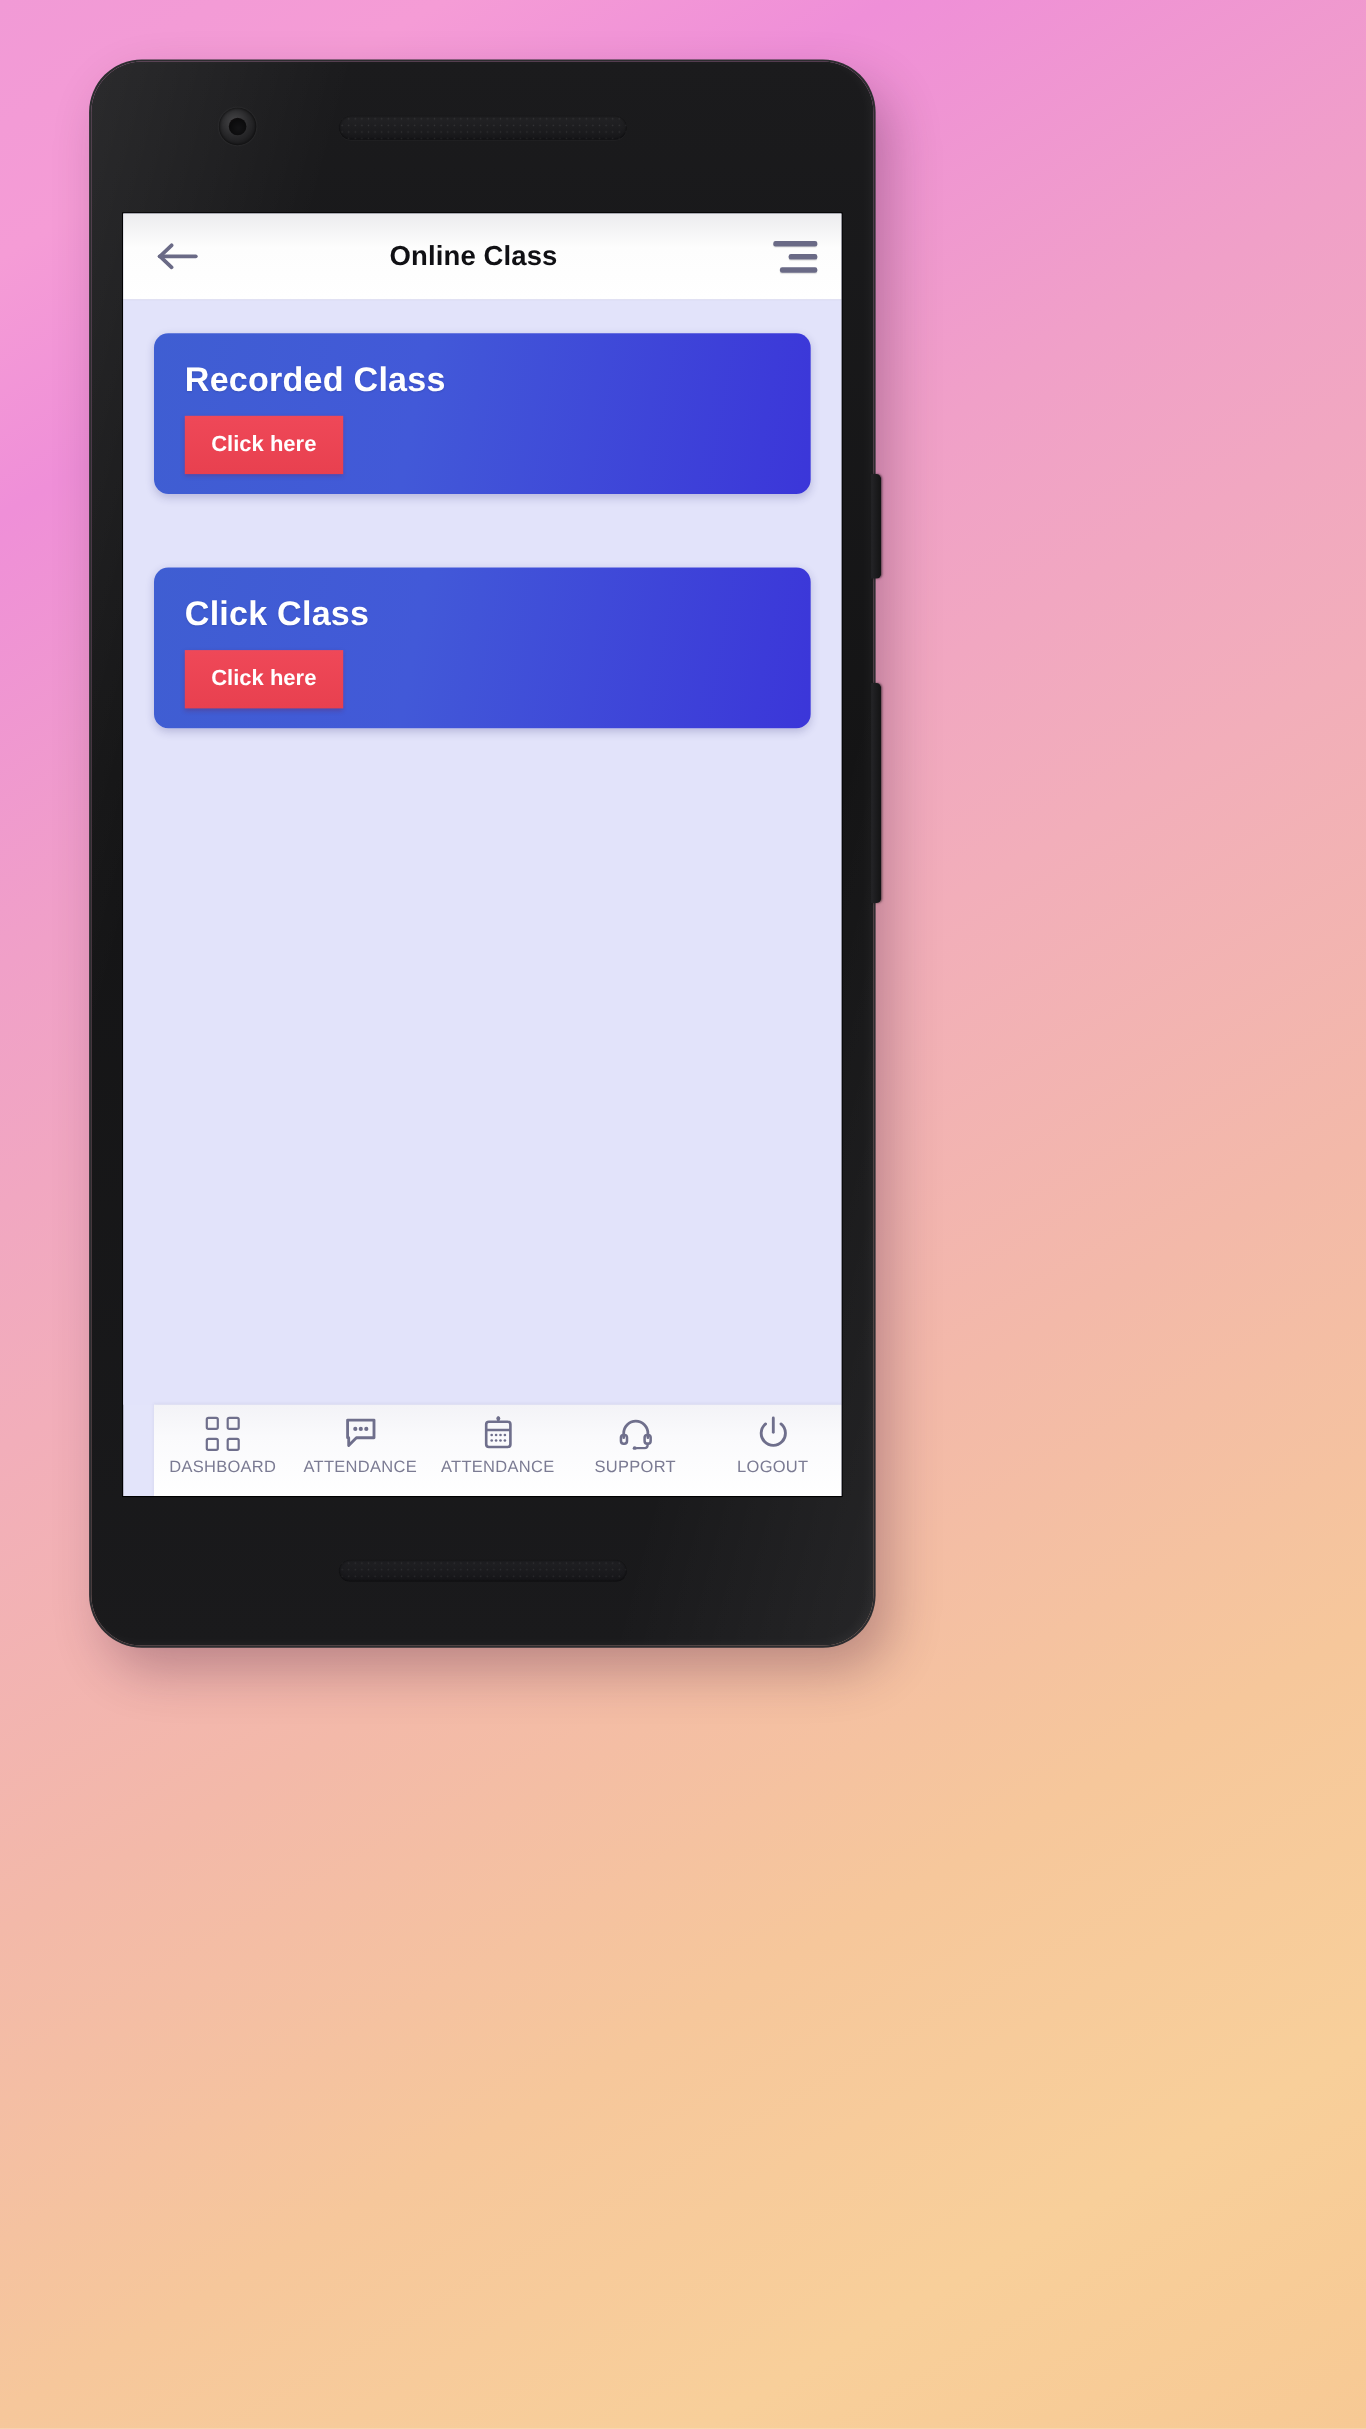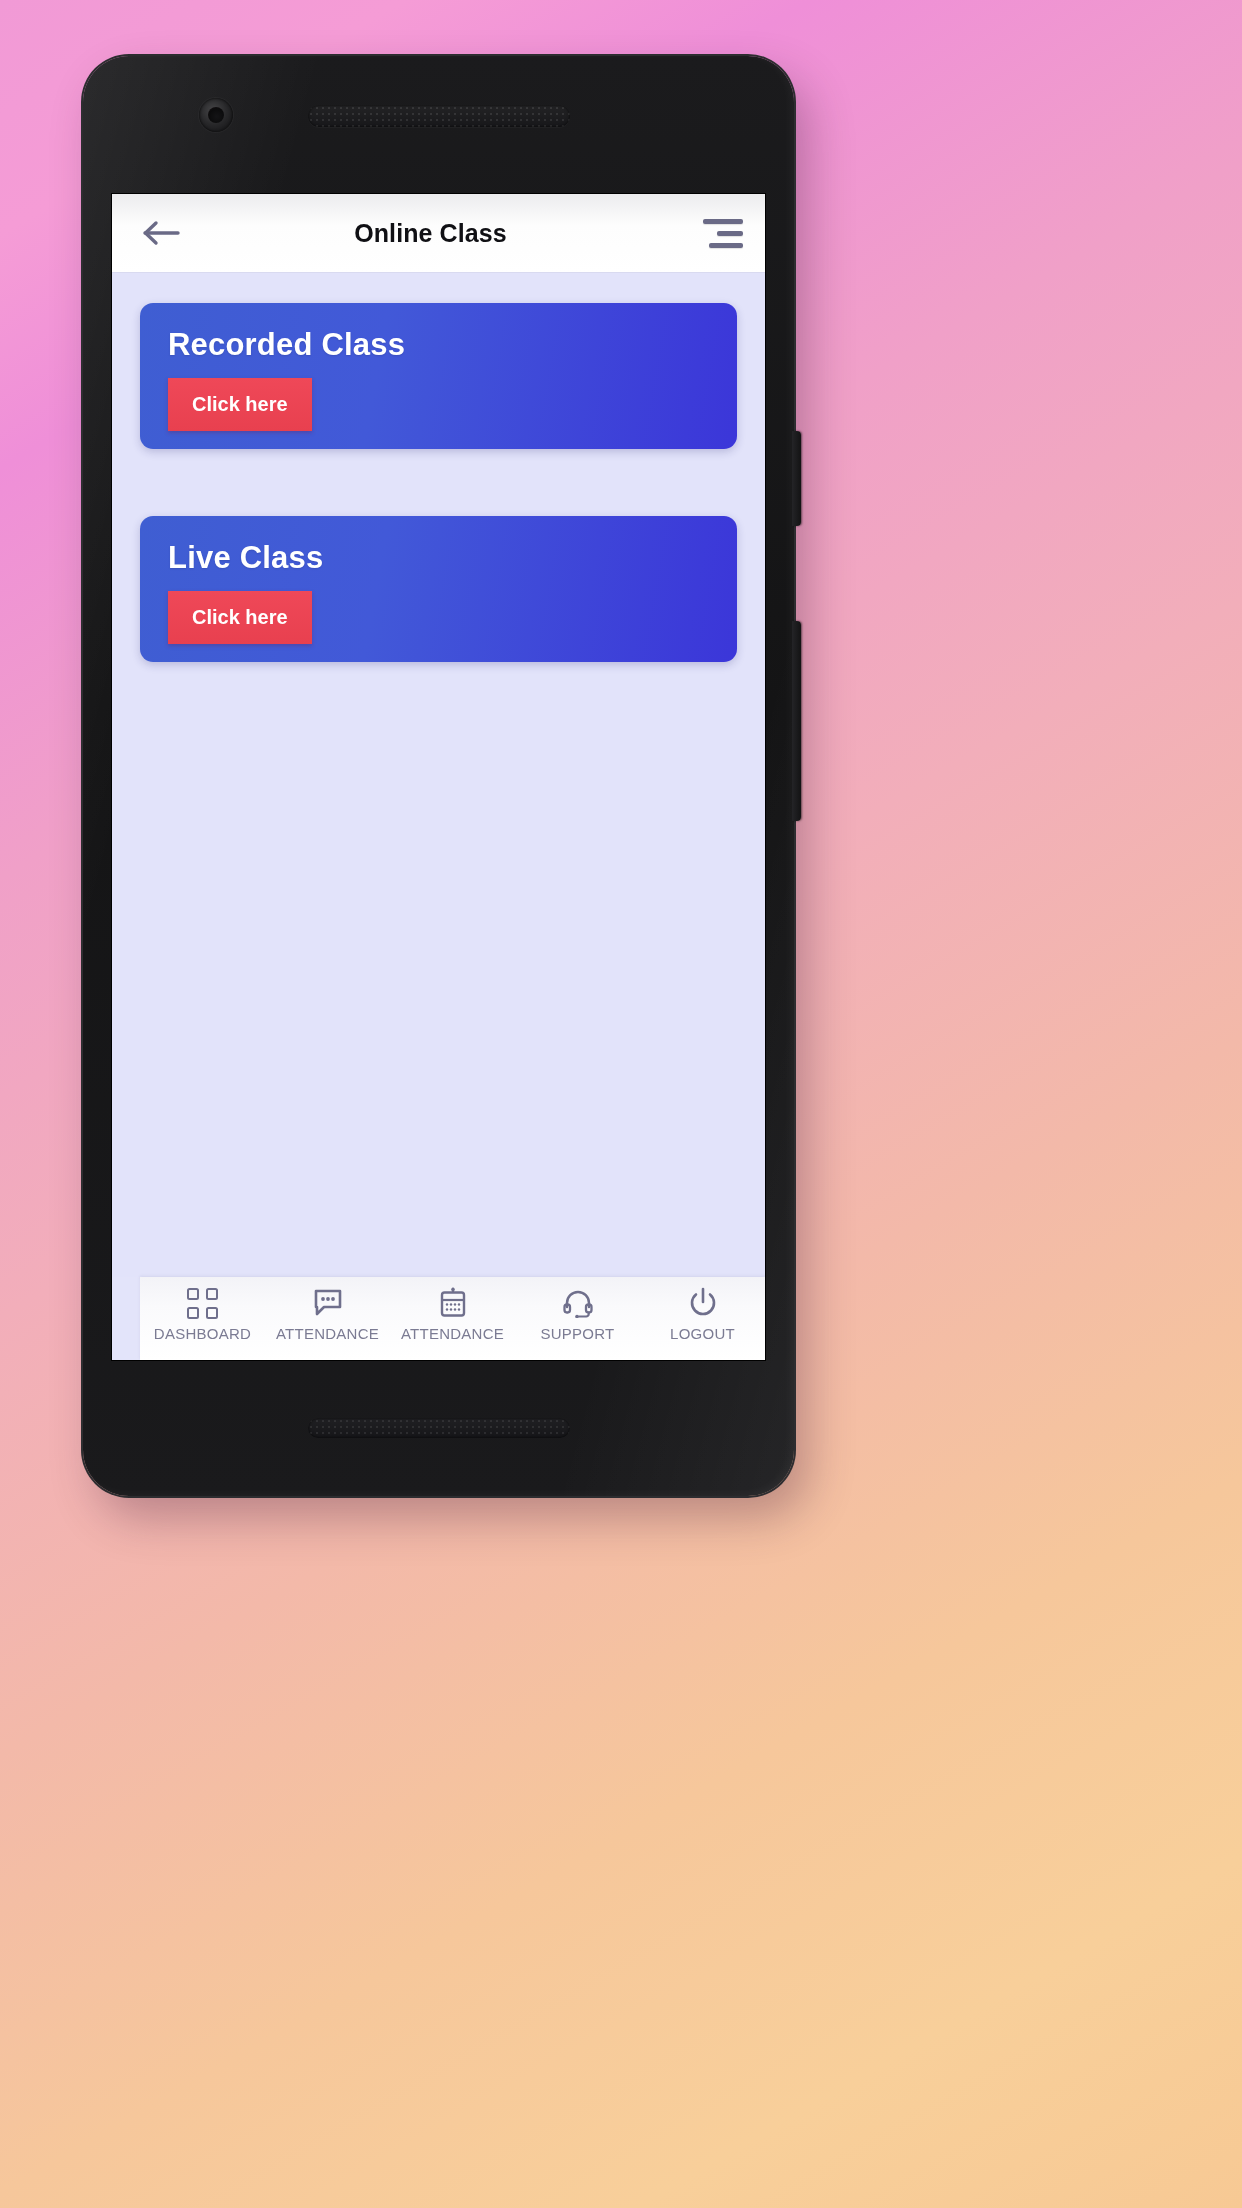--- a/index.html
+++ b/index.html
@@ -224,21 +224,21 @@
     </div>
 
     <div id="content-area">
 
       <div class="class-card" id="card-recorded">
         <div class="class-card-title">Recorded Class</div>
         <button class="click-here-button">Click here</button>
       </div>
 
       <div class="class-card" id="card-live">
-        <div class="class-card-title">Live Class</div>
+        <div class="class-card-title">Click Class</div>
         <button class="click-here-button">Click here</button>
       </div>
 
     </div>
 
     <div id="bottom-nav">
 
       <div class="nav-item">
         <div class="nav-icon">
           <div class="grid-icon">

